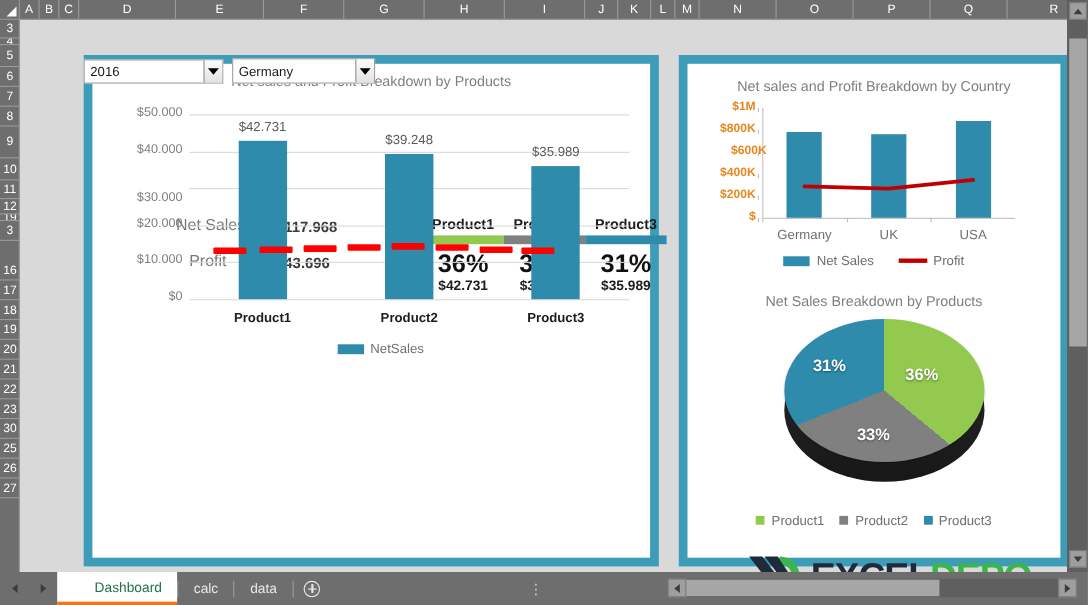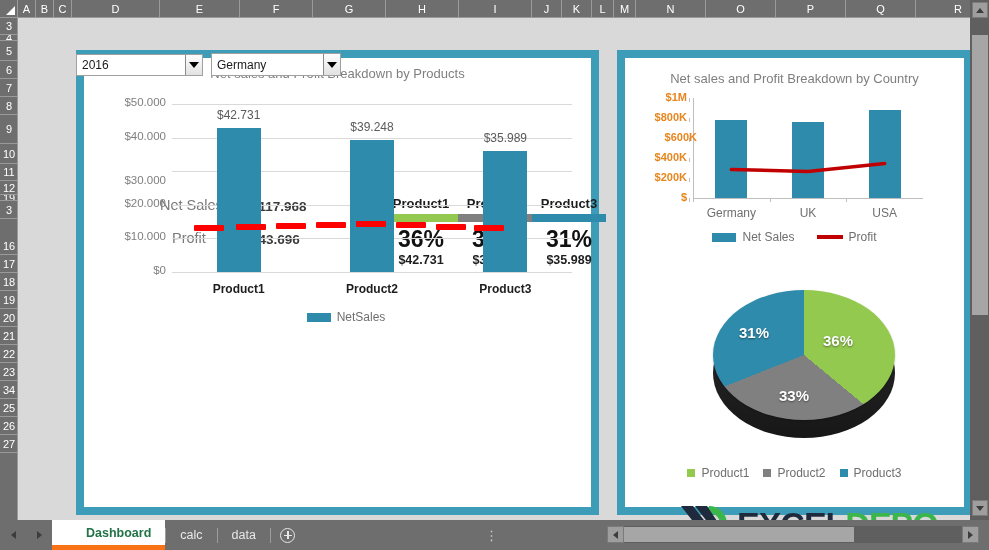--- a/index.html
+++ b/index.html
@@ -180,22 +180,22 @@
   .tab-nav {
     width: 26px; height: 30px; display: flex;
     align-items: center; justify-content: center;
     color: #bdbdbd; font-size: 11px;
   }
   .tab {
     height: 30px; padding: 0 14px; display: flex; align-items: center;
     font-size: 12.5px; color: #e8e8e8;
   }
   .tab.active {
-    background: #ffffff; color: #217346; font-weight: bold;
-    border-bottom: 5px solid #f97316;
+    background: #ffffff; color: #217346; font-weight: normal;
+    border-bottom: 3px solid #f97316;
     padding-left: 34px;
   }
   .tab-sep { width: 1px; height: 15px; background: #9d9d9d; }
   .tab-add {
     width: 34px; height: 30px; display: flex;
     align-items: center; justify-content: center;
   }
   .tab-add-circle {
     width: 15px; height: 15px; border: 1.5px solid #e8e8e8;
     border-radius: 50%; position: relative;
@@ -312,21 +312,21 @@
         <div class="row-cell" style="height: 18px;">3</div>
         <div class="row-cell" style="height: 18px; margin-left: 36px;">15</div>
         <div class="row-cell" style="height: 18px;">16</div>
         <div class="row-cell" style="height: 18px;">17</div>
         <div class="row-cell" style="height: 18px;">18</div>
         <div class="row-cell" style="height: 18px;">19</div>
         <div class="row-cell" style="height: 18px;">20</div>
         <div class="row-cell" style="height: 18px;">21</div>
         <div class="row-cell" style="height: 18px;">22</div>
         <div class="row-cell" style="height: 18px;">23</div>
-        <div class="row-cell" style="height: 18px;">34</div>
+        <div class="row-cell" style="height: 18px;">30</div>
         <div class="row-cell" style="height: 18px;">25</div>
         <div class="row-cell" style="height: 18px;">26</div>
         <div class="row-cell" style="height: 18px;">27</div>
       </div>
   </div>
 
   <div class="sheet-canvas">
 
     <div class="panel" id="panel-left">
 
@@ -436,20 +436,21 @@
               </span>
               <span class="legend-item">
                 <span class="swatch-line"></span>
                 <span>Profit</span>
               </span>
             </div>
           </div>
       </div>
 
       <div id="chart-pie">
+        <div class="chart-title">Net Sales Breakdown by Products</div>
         <div class="pie-wrap">
           <div class="pie-depth"></div>
           <div class="pie-face"></div>
           <div class="pie-pct" style="left:110px;top:42px">36%</div>
           <div class="pie-pct" style="left:66px;top:97px">33%</div>
           <div class="pie-pct" style="left:26px;top:34px">31%</div>
         </div>
         <div class="legend-row" id="pie-legend" style="left:0;top:208px;width:339px;gap:14px">
             <span class="legend-item">
               <span class="swatch-sq" style="background:#92c94e"></span>

